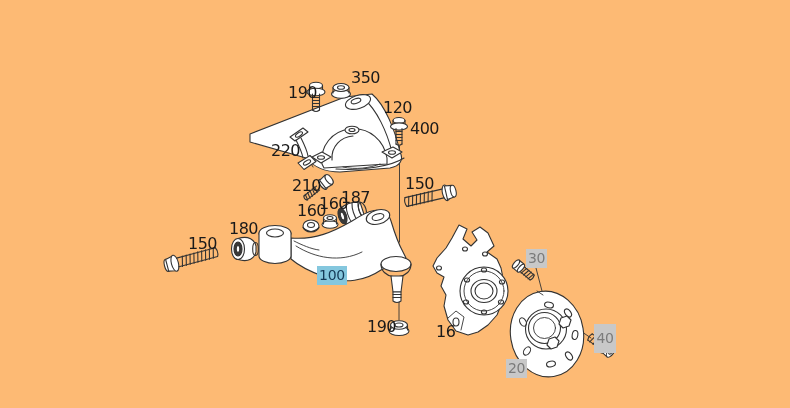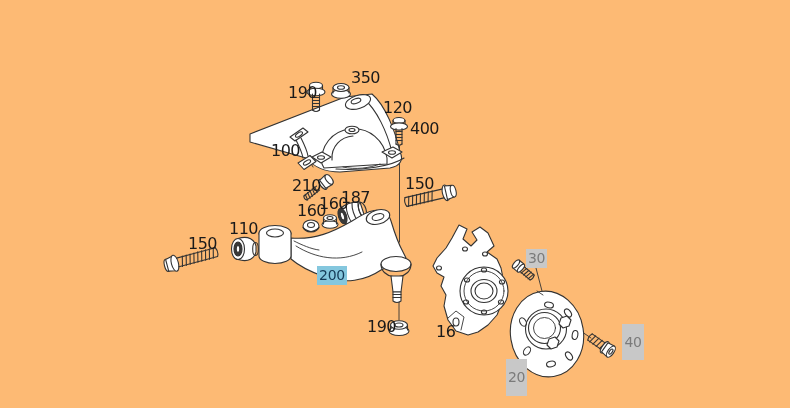--- a/index.html
+++ b/index.html
@@ -223,28 +223,28 @@
       <path fill="#fff" d="M18,-5.5 L25,-6.5 L25,6.5 L18,5.5 Z"></path>
       <ellipse cx="25.5" cy="0" rx="3" ry="6.5" fill="#fff"></ellipse>
       <ellipse cx="25.5" cy="0" rx="1.4" ry="3"></ellipse>
     </g>
   </svg>
 
   <div class="lbl" style="left:288px;top:85px">190</div>
   <div class="lbl" style="left:351px;top:70px">350</div>
   <div class="lbl" style="left:383px;top:100px">120</div>
   <div class="lbl" style="left:410px;top:121px">400</div>
-  <div class="lbl" style="left:271px;top:143px">100</div>
+  <div class="lbl" style="left:271px;top:143px">220</div>
   <div class="lbl" style="left:292px;top:178px">210</div>
   <div class="lbl" style="left:405px;top:176px">150</div>
   <div class="lbl" style="left:341px;top:190px">187</div>
   <div class="lbl" style="left:319px;top:196px">160</div>
   <div class="lbl" style="left:297px;top:203px">160</div>
-  <div class="lbl" style="left:229px;top:221px">110</div>
+  <div class="lbl" style="left:229px;top:221px">180</div>
   <div class="lbl" style="left:188px;top:236px">150</div>
   <div class="lbl" style="left:367px;top:319px">190</div>
   <div class="lbl" style="left:436px;top:324px">16</div>
 
-  <div class="lbl box blue" style="left:317px;top:266px;width:30px;height:19px">200</div>
+  <div class="lbl box blue" style="left:317px;top:266px;width:30px;height:19px">100</div>
   <div class="lbl box gray" style="left:526px;top:249px;width:21px;height:19px">30</div>
-  <div class="lbl box gray" style="left:622px;top:324px;width:22px;height:36px">40</div>
-  <div class="lbl box gray" style="left:506px;top:359px;width:21px;height:37px">20</div>
+  <div class="lbl box gray" style="left:594px;top:324px;width:22px;height:29px">40</div>
+  <div class="lbl box gray" style="left:506px;top:359px;width:21px;height:19px">20</div>
 </div>
 
 </body></html>

